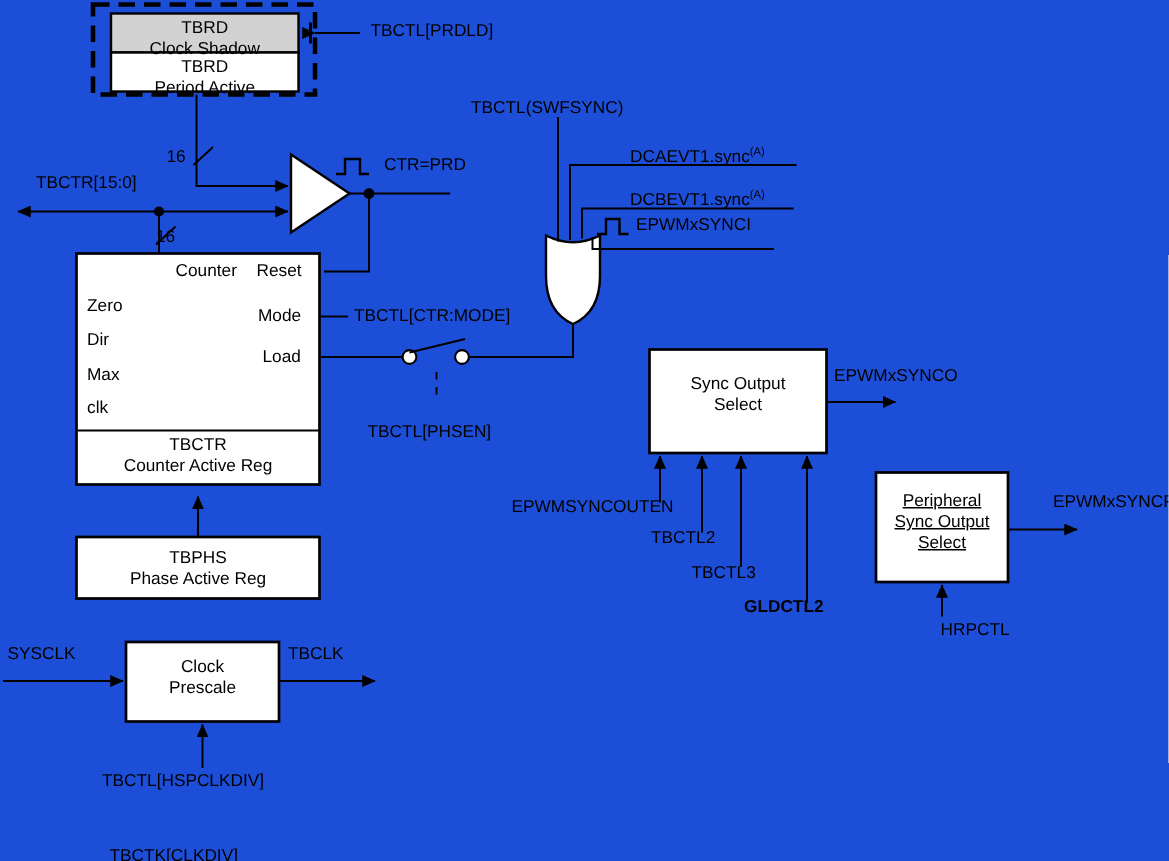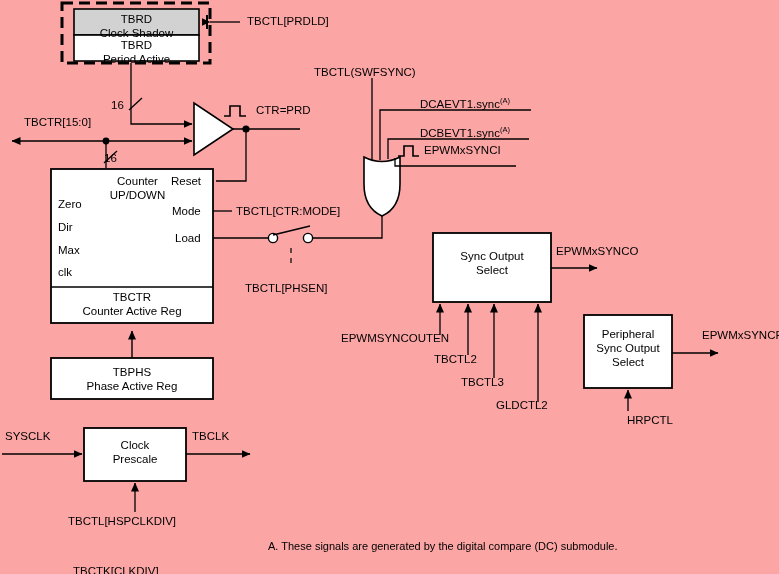--- a/index.html
+++ b/index.html
@@ -7,21 +7,21 @@
     padding: 0;
     background: #ffffff;
   }
   body {
     font-family: "Liberation Sans", sans-serif;
   }
   #canvas {
     position: relative;
     width: 779px;
     height: 574px;
-    background: #fca5a5;
+    background: #1d4ed8;
     overflow: hidden;
   }
   #canvas svg {
     position: absolute;
     left: 0;
     top: 0;
   }
   .lbl {
     position: absolute;
     font-family: "Liberation Sans", sans-serif;
@@ -190,21 +190,20 @@
   <div class="lbl" style="left:111px; top:99px;">16</div>
 
   <div class="lbl" style="left:24px; top:116px;">TBCTR[15:0]</div>
 
   <div class="lbl" style="left:104px; top:152px;">16</div>
 
   <div class="lbl" style="left:256px; top:104px;">CTR=PRD</div>
 
   <div class="boxlabel" style="left:70px; top:174px; width:135px;">
     <div>Counter</div>
-    <div>UP/DOWN</div>
   </div>
 
   <div class="lbl" style="left:58px; top:198px;">Zero</div>
   <div class="lbl" style="left:58px; top:221px;">Dir</div>
   <div class="lbl" style="left:58px; top:244px;">Max</div>
   <div class="lbl" style="left:58px; top:266px;">clk</div>
 
   <div class="lbl" style="left:171px; top:175px;">Reset</div>
   <div class="lbl" style="left:172px; top:205px;">Mode</div>
   <div class="lbl" style="left:175px; top:232px;">Load</div>
@@ -249,27 +248,26 @@
   <div class="boxlabel" style="left:433px; top:249px; width:118px;">
     <div>Sync Output</div>
     <div>Select</div>
   </div>
 
   <div class="lbl" style="left:556px; top:245px;">EPWMxSYNCO</div>
 
   <div class="lbl" style="left:341px; top:332px;">EPWMSYNCOUTEN</div>
   <div class="lbl" style="left:434px; top:353px;">TBCTL2</div>
   <div class="lbl" style="left:461px; top:376px;">TBCTL3</div>
-  <div class="lbl" style="left:496px; top:399px;">GLDCTL2</div>
-
-  <div class="boxlabel" style="left:584px; top:327px; width:88px;">
+  <div class="lbl" style="left:496px; top:399px;font-weight:bold;">GLDCTL2</div>
+
+  <div class="boxlabel" style="left:584px; top:327px; width:88px;text-decoration:underline;">
     <div>Peripheral</div>
     <div>Sync Output</div>
     <div>Select</div>
   </div>
 
   <div class="lbl" style="left:676px; top:329px;padding-left:26px;">EPWMxSYNCPER</div>
 
   <div class="lbl" style="left:603px; top:414px;padding-left:24px;">HRPCTL</div>
 
-  <div class="footnote" style="left:268px; top:540px;">A. These signals are generated by the digital compare (DC) submodule.</div>
 
 </div>
 
 </body></html>

